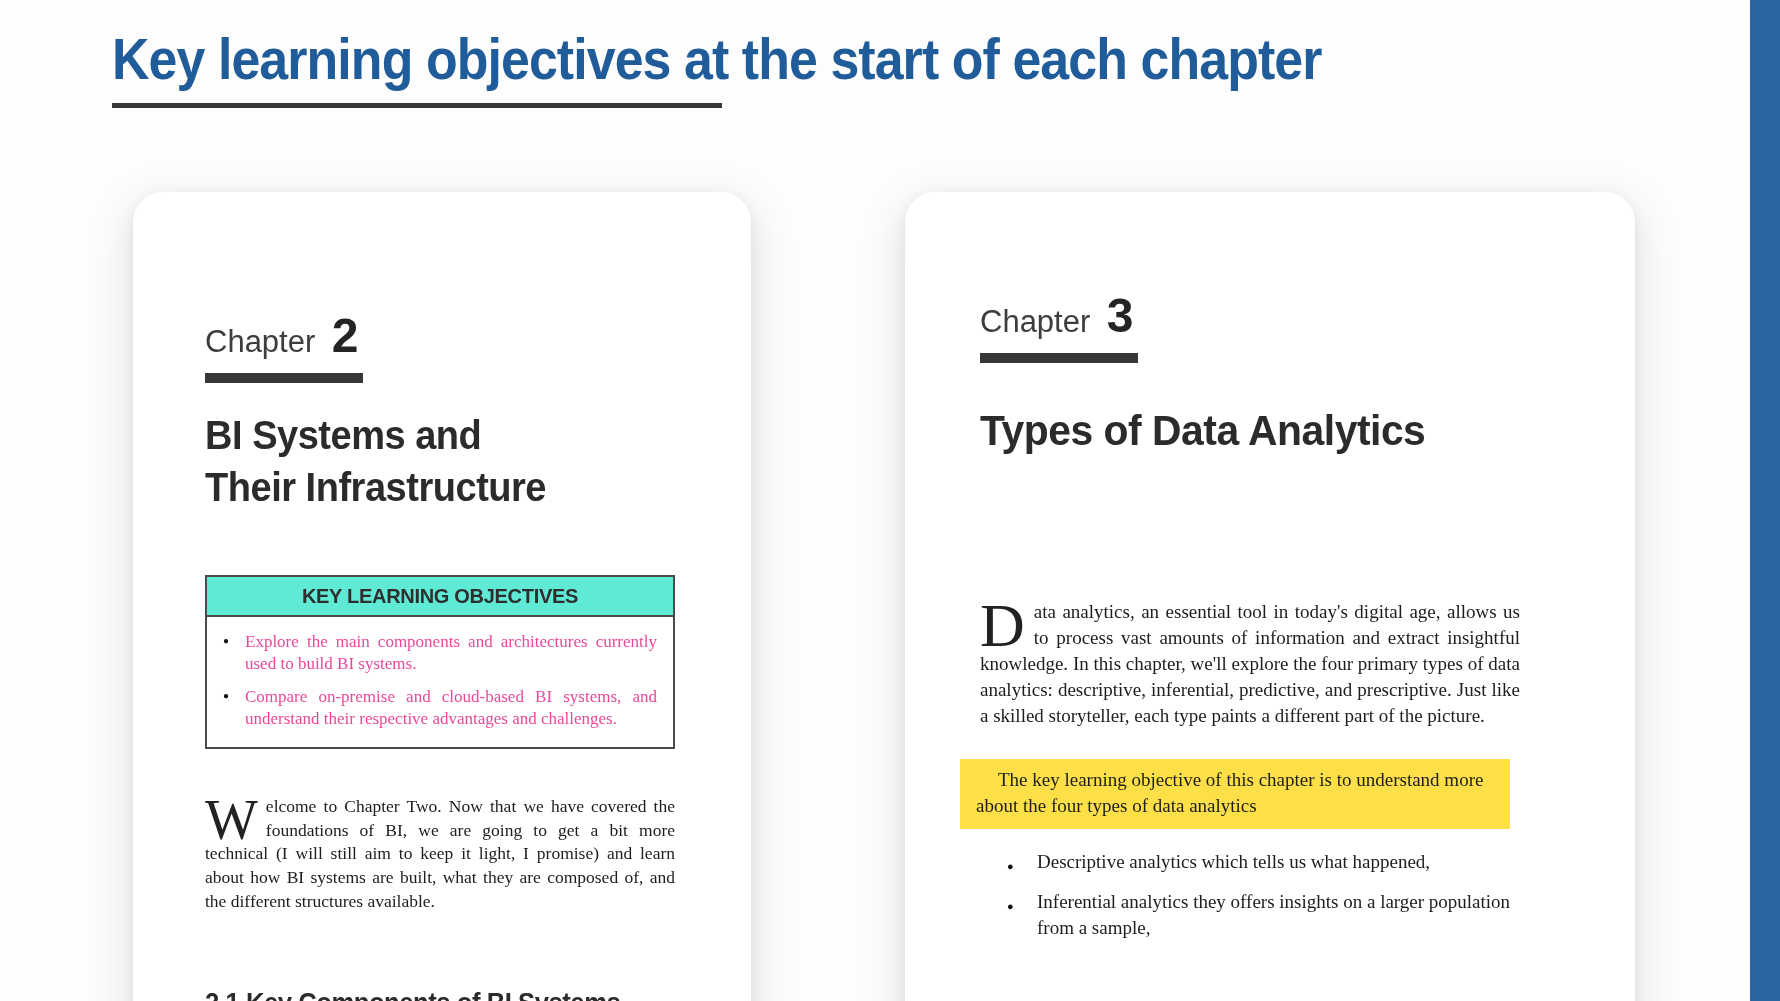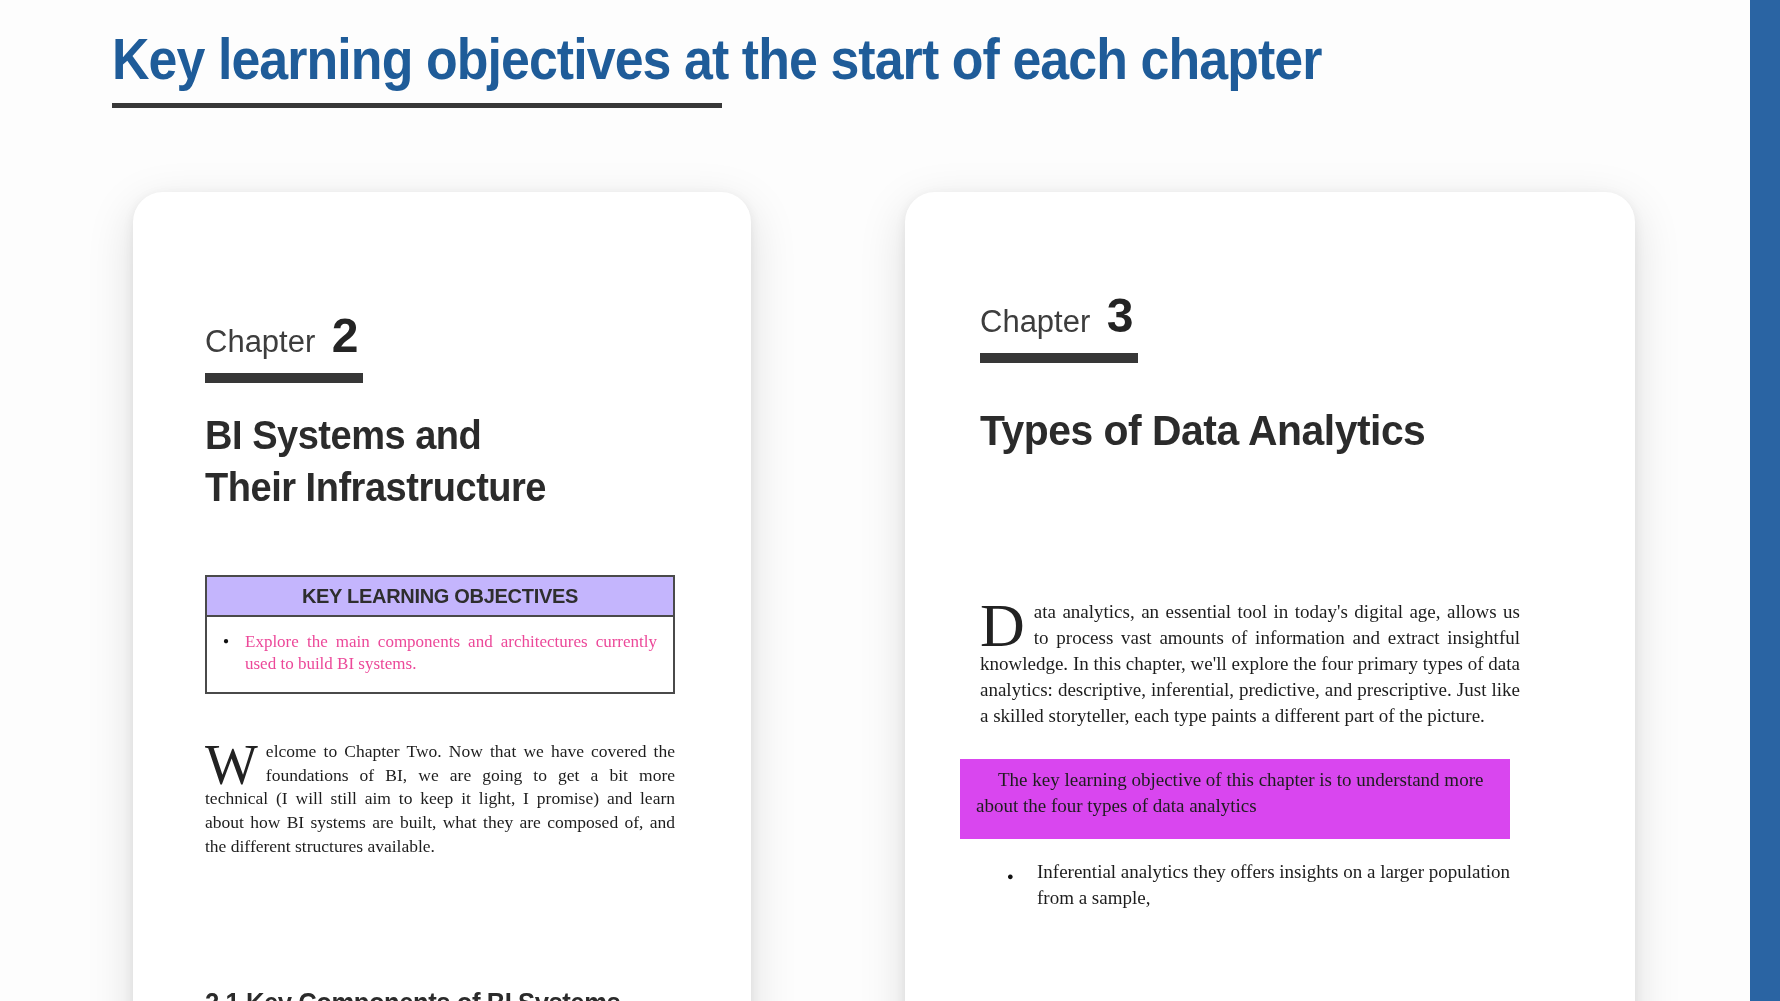--- a/index.html
+++ b/index.html
@@ -41,21 +41,21 @@
 
   .book-title {
     margin-top:26px; font-size:40px; font-weight:700; color:#2b2b2b;
     line-height:1.3; letter-spacing:-.5px;
     transform:scaleX(.95); transform-origin:0 0; white-space:nowrap;
   }
   .right .book-title { margin-top:40px; font-size:43px; }
 
   .klo-box { margin-top:62px; border:2px solid #4a4a4a; }
   .klo-header {
-    background:#c4b5fd; border-bottom:2px solid #4a4a4a; text-align:center;
+    background:#5eead4; border-bottom:2px solid #4a4a4a; text-align:center;
     padding:8px 0 7px; font-size:20px; font-weight:700; color:#2e2e2e;
     letter-spacing:-.3px;
   }
   .klo-list {
     list-style:none; margin:0; padding:14px 16px 16px 12px;
     font-family:"Liberation Serif", serif; font-size:17px; line-height:1.32;
     color:#ec4899;
   }
   .klo-list li { position:relative; padding-left:26px; margin-bottom:10px; text-align:justify; }
   .klo-list li:last-child { margin-bottom:0; }
@@ -72,21 +72,21 @@
   .right .dropcap { font-size:62px; line-height:48px; padding:2px 9px 0 0; }
 
   .section-heading {
     position:absolute; left:72px; top:796px;
     font-size:27px; font-weight:700; color:#2b2b2b; letter-spacing:-.5px;
     transform:scaleX(.95); transform-origin:0 0; white-space:nowrap;
   }
 
   .highlight-box {
     margin:30px 0 0 -20px; width:calc(100% + 10px); box-sizing:border-box;
-    background:#d946ef; padding:8px 16px 20px 16px;
+    background:#fde047; padding:8px 16px 10px 16px;
     font-family:"Liberation Serif", serif; font-size:19px; line-height:26px;
     color:#1d1d1d; text-indent:22px;
   }
 
   .analytics-list {
     list-style:none; margin:20px 0 0; padding:0;
     font-family:"Liberation Serif", serif; font-size:19px; line-height:26px;
     color:#1d1d1d;
   }
   .analytics-list li { position:relative; padding-left:57px; margin-bottom:14px; }
@@ -111,20 +111,21 @@
 
       <div class="book-title">
         <span>BI Systems and</span><br>
         <span>Their Infrastructure</span>
       </div>
 
       <div class="klo-box">
         <div class="klo-header">KEY LEARNING OBJECTIVES</div>
         <ul class="klo-list">
           <li>Explore the main components and architectures currently used to build BI systems.</li>
+          <li>Compare on-premise and cloud-based BI systems, and understand their respective advantages and challenges.</li>
         </ul>
       </div>
 
       <p class="serif-para intro">
         <span class="dropcap">W</span><span>elcome to Chapter Two. Now that we have covered the foundations of BI, we are going to get a bit more technical (I will still aim to keep it light, I promise) and learn about how BI systems are built, what they are composed of, and the different structures available.</span>
       </p>
     </div>
 
     <div class="section-heading">2.1 Key Components of BI Systems</div>
   </div>
@@ -140,19 +141,20 @@
 
       <div class="book-title">Types of Data Analytics</div>
 
       <p class="serif-para intro">
         <span class="dropcap">D</span><span>ata analytics, an essential tool in today's digital age, allows us to process vast amounts of information and extract insightful knowledge. In this chapter, we'll explore the four primary types of data analytics: descriptive, inferential, predictive, and prescriptive. Just like a skilled storyteller, each type paints a different part of the picture.</span>
       </p>
 
       <div class="highlight-box">The key learning objective of this chapter is to understand more about the four types of data analytics</div>
 
       <ul class="analytics-list">
+        <li>Descriptive analytics which tells us what happened,</li>
         <li>Inferential analytics they offers insights on a larger population from a sample,</li>
       </ul>
     </div>
   </div>
 
   <div class="accent-bar"></div>
 </div>
 
 </body></html>

